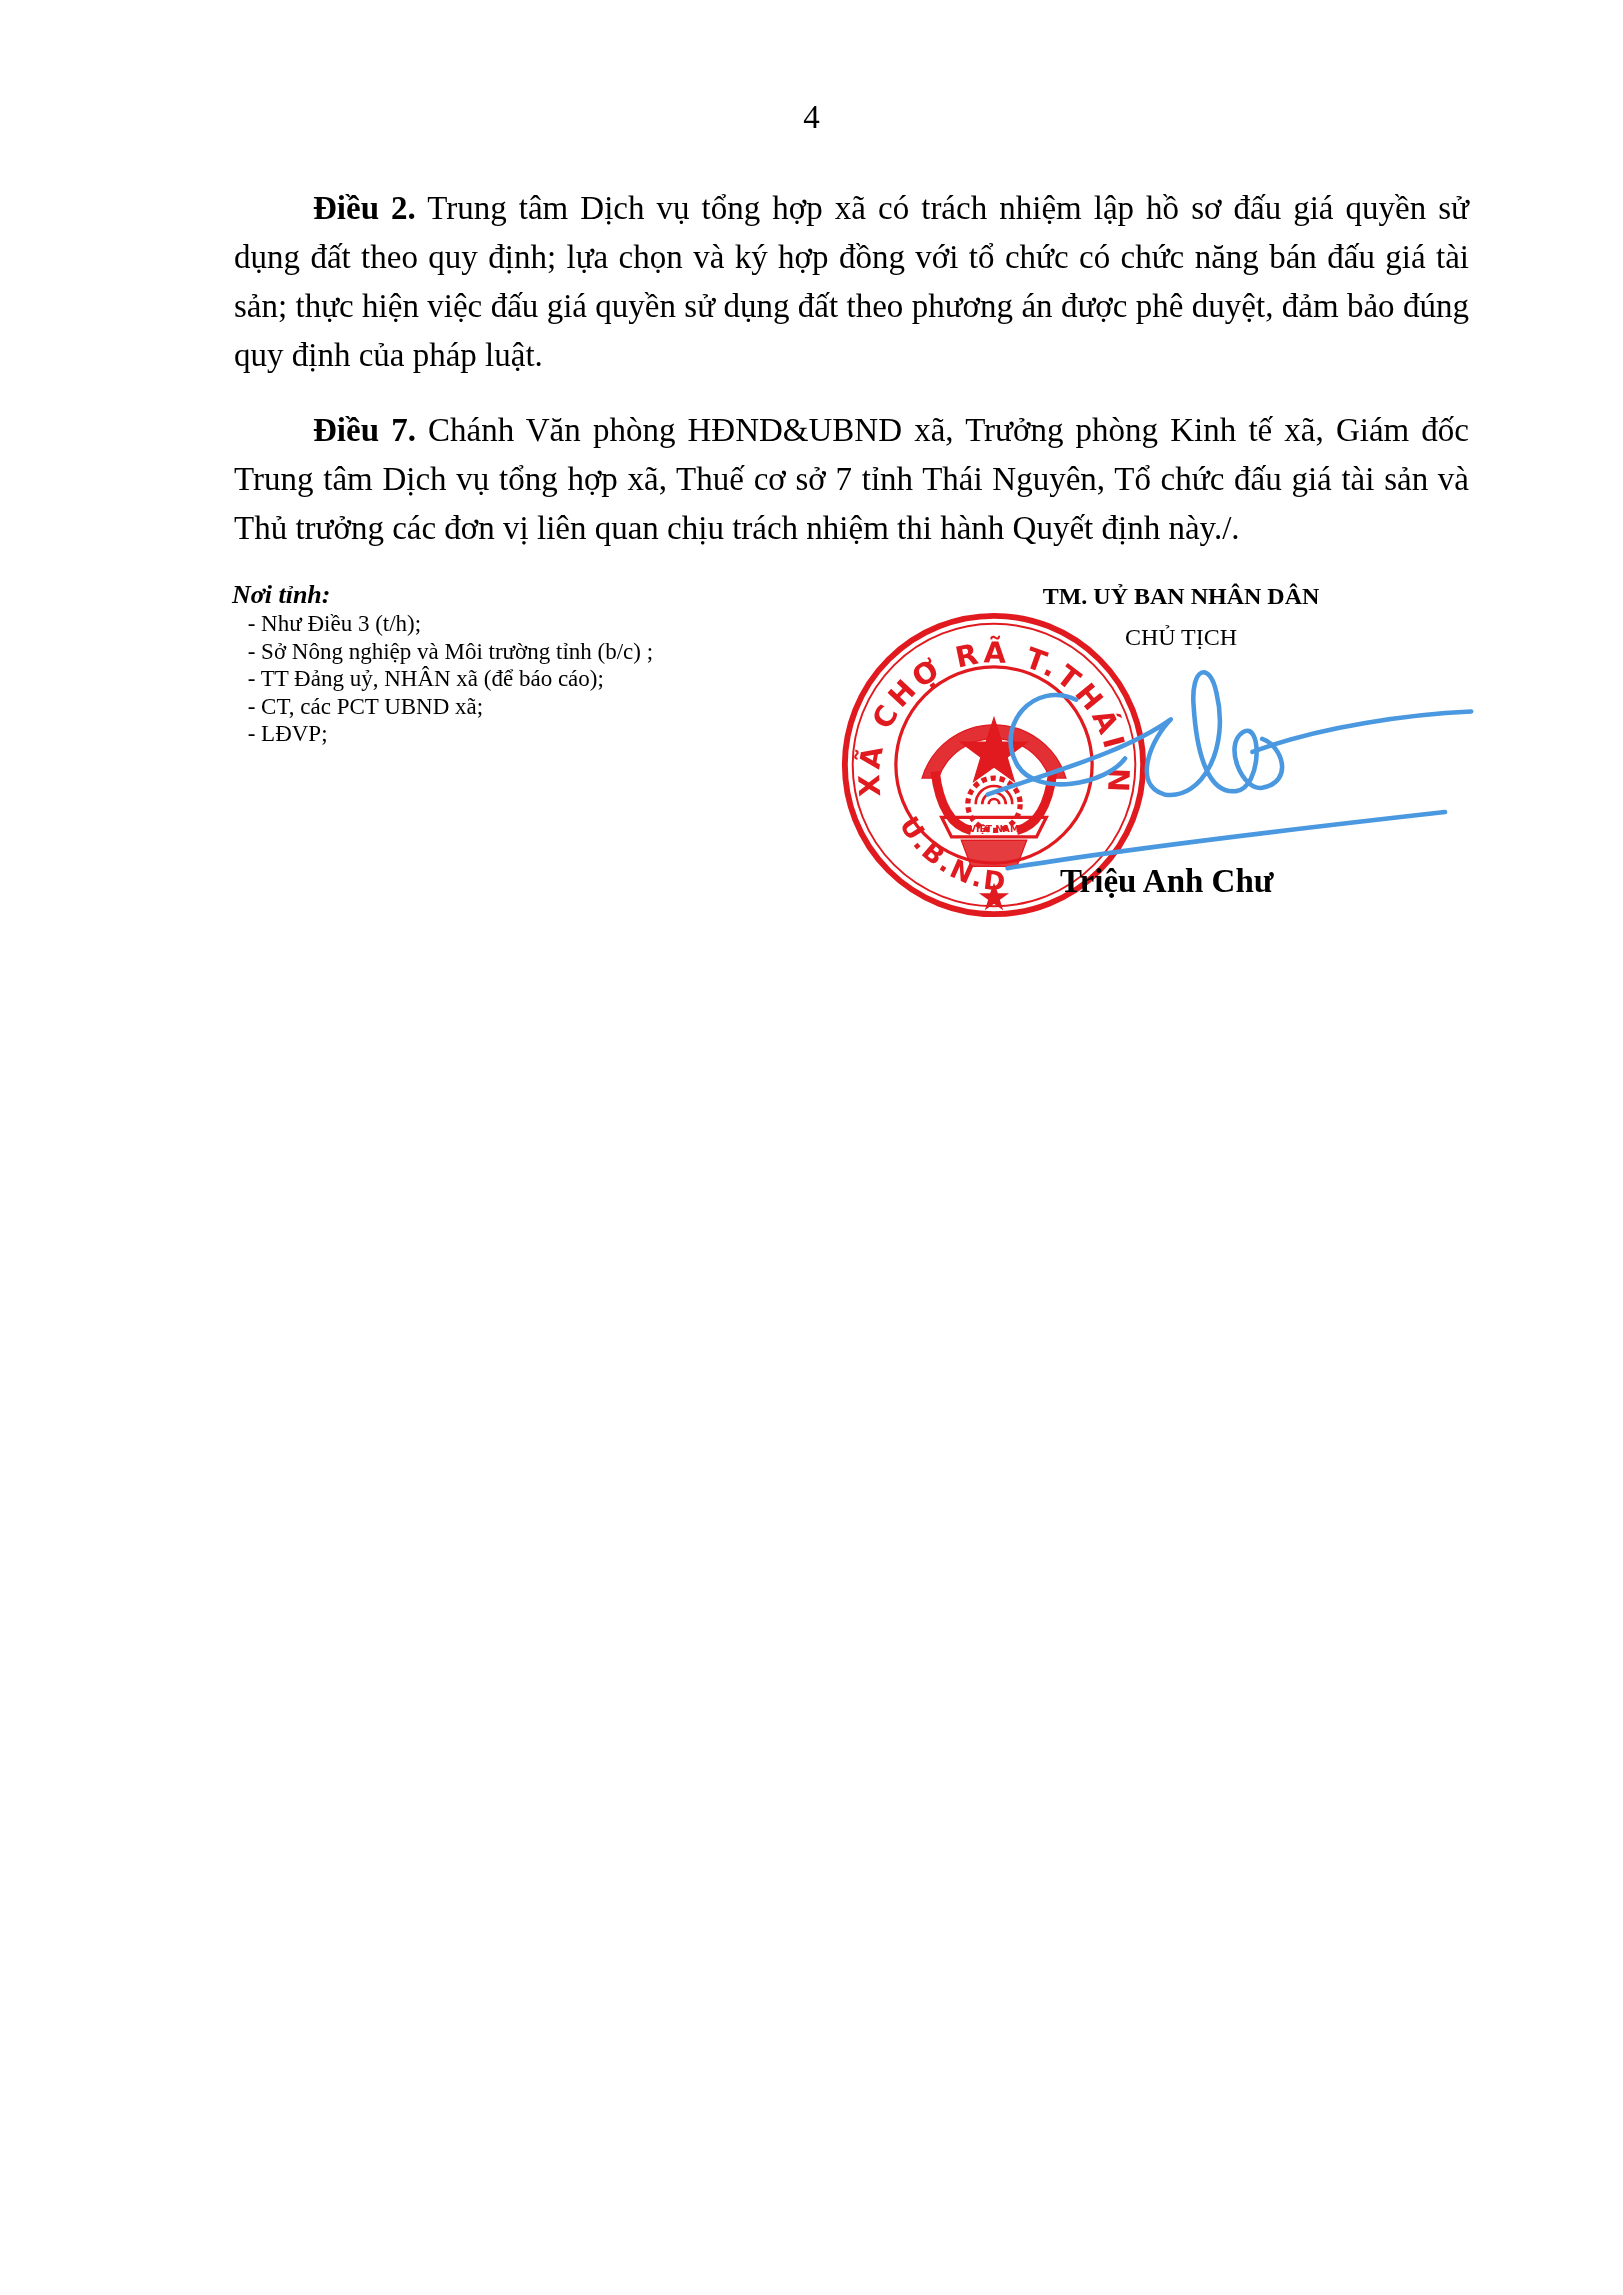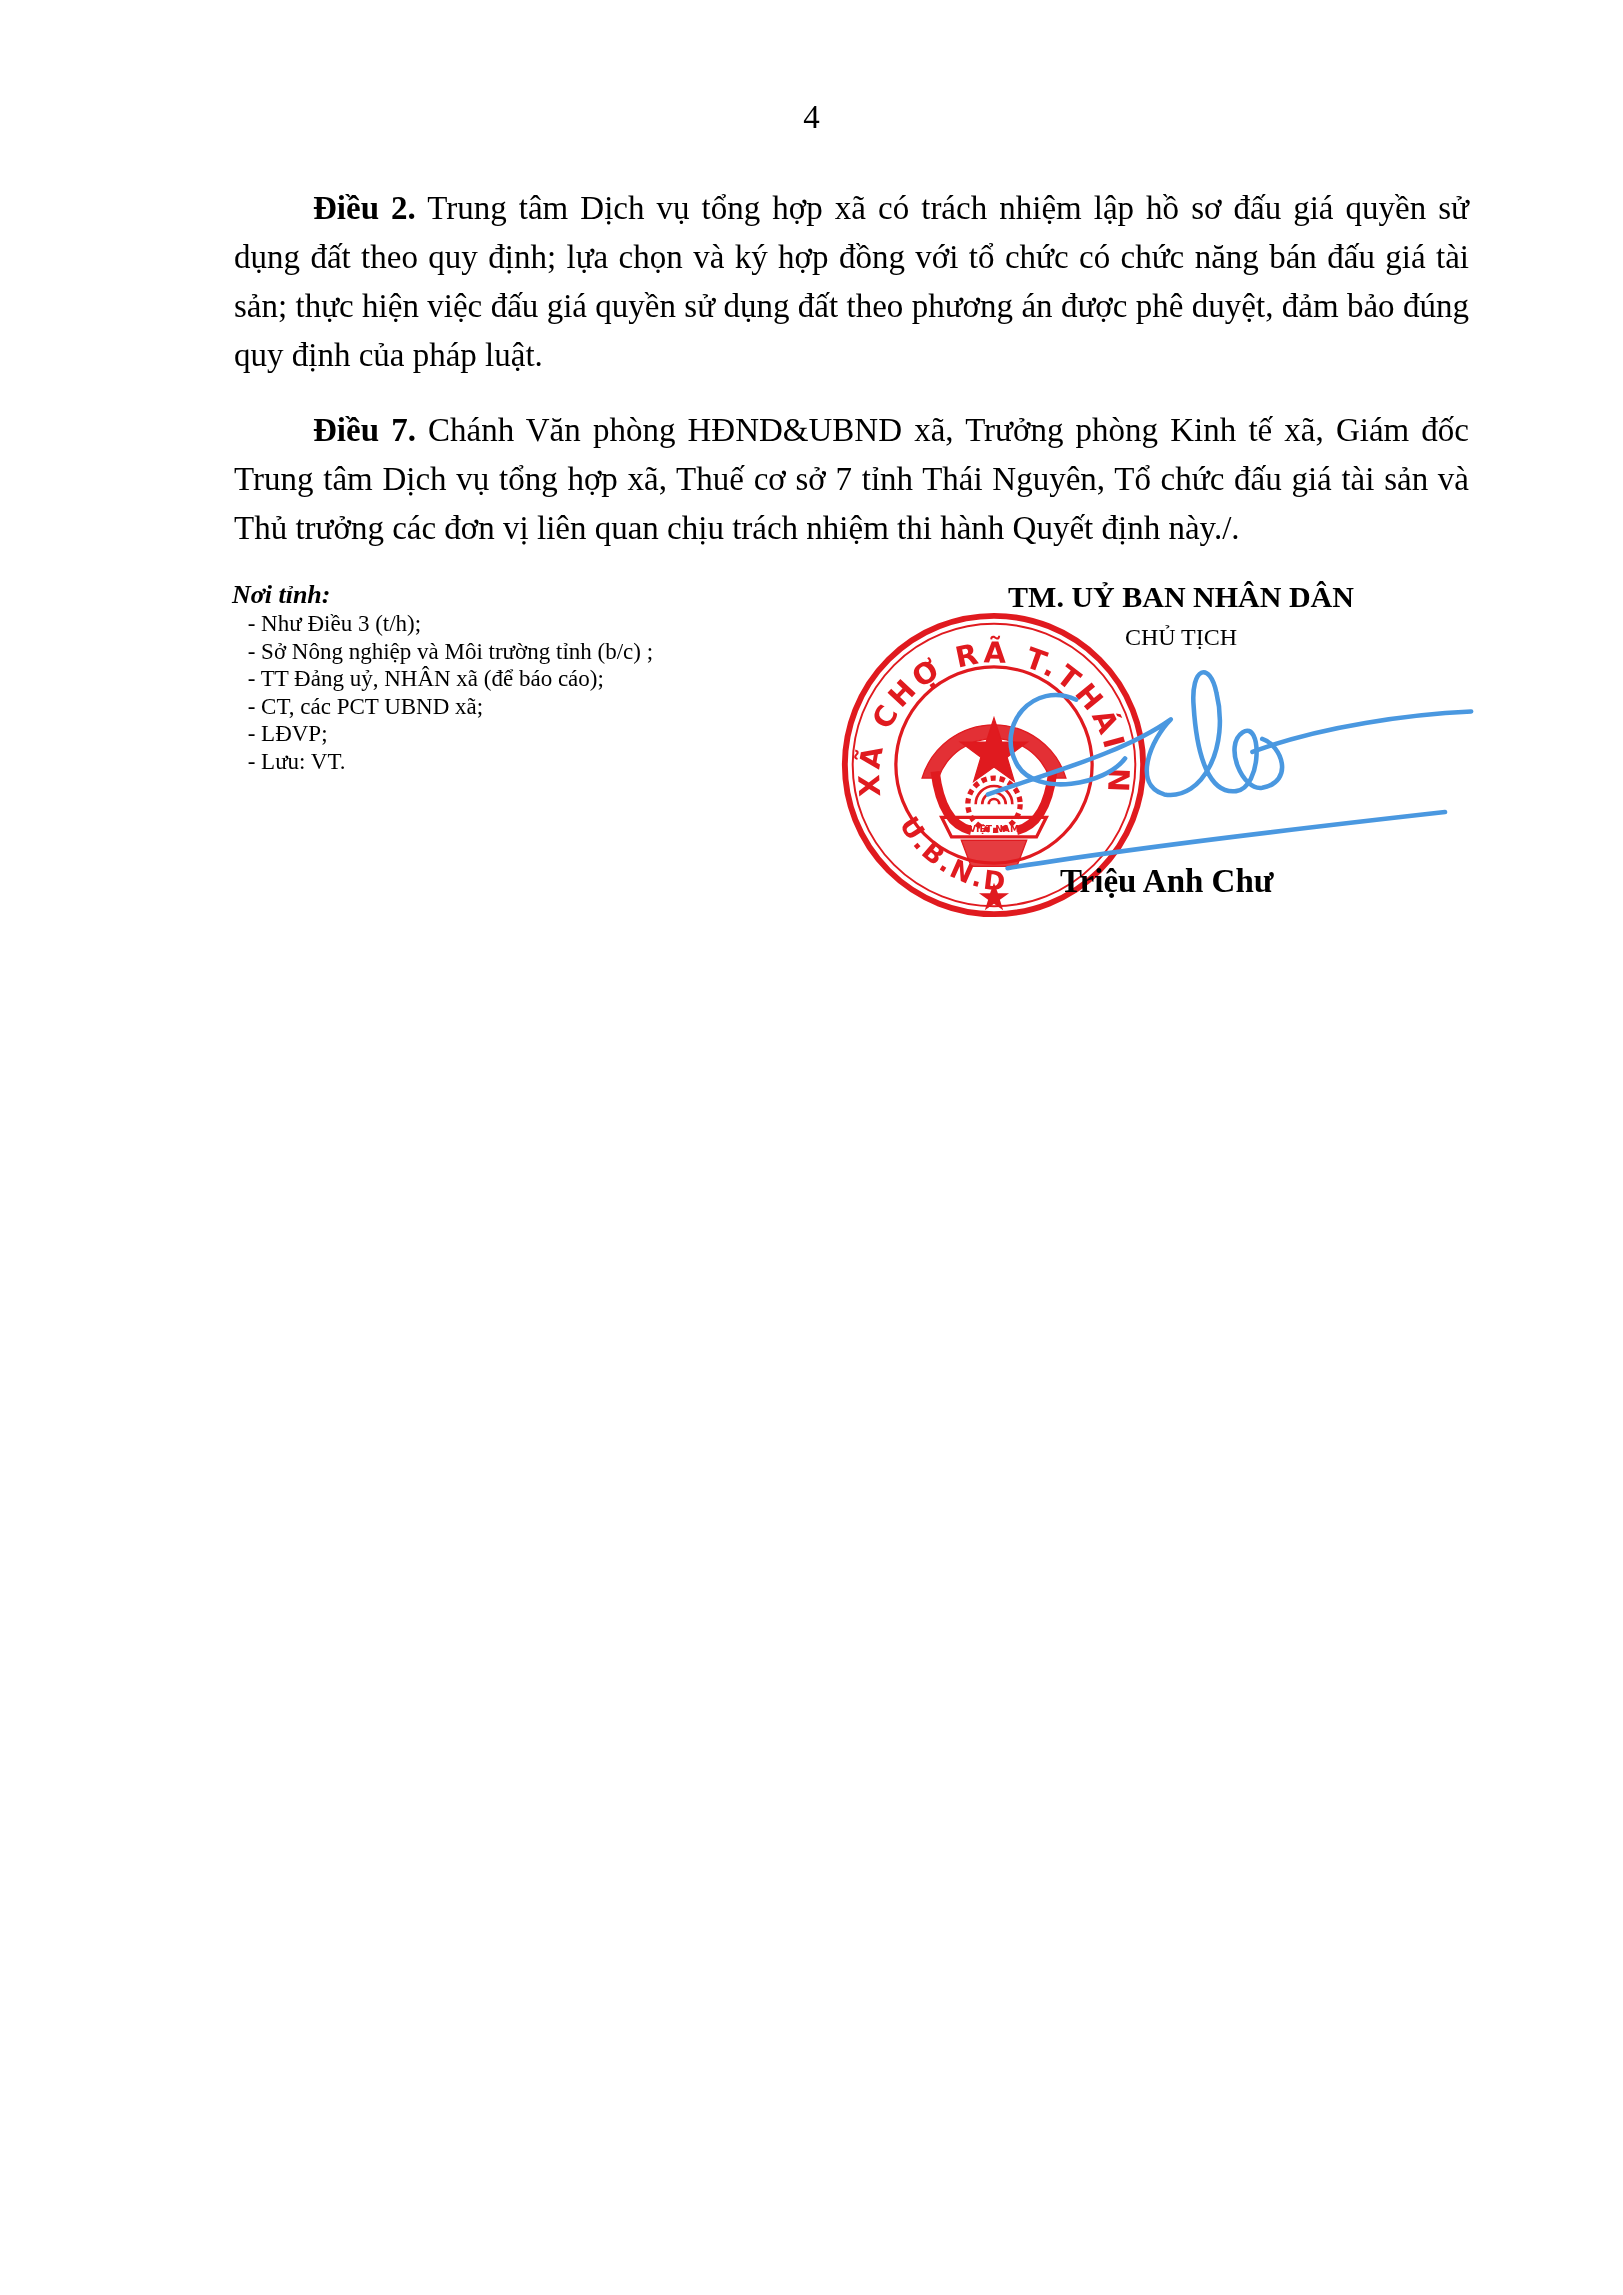--- a/index.html
+++ b/index.html
@@ -10,21 +10,21 @@
   .para { position: absolute; left: 234px; width: 1235px; font-size: 33px; line-height: 49px;
           text-align: justify; text-indent: 79px; }
   .para b { font-weight: bold; }
   #dieu2 { top: 184px; }
   #dieu3 { top: 406px; }
   .recipients { position: absolute; left: 232px; top: 579px; width: 589px; }
   .recipients .title { font-size: 26px; font-weight: bold; font-style: italic; line-height: 31px; }
   .recipients .sub { font-size: 23px; font-style: italic; line-height: 27.5px; padding-left: 15.7px; }
   .recipients .item { font-size: 23px; line-height: 27.5px; padding-left: 15.7px; }
   .sign-block { position: absolute; left: 903px; top: 576px; width: 556px; text-align: center; }
-  .sign-block .org { font-size: 30px; font-weight: bold; line-height: 41px; }
+  .sign-block .org { font-size: 24px; font-weight: bold; line-height: 41px; }
   .sign-block .role { font-size: 24px; font-weight: normal; line-height: 41px; }
   .signer-name { position: absolute; left: 1060px; top: 862px; font-size: 33px; font-weight: bold;
                  line-height: 39px; white-space: nowrap; }
   .stamp { position: absolute; left: 837px; top: 608px; width: 314px; height: 314px; }
   .signature { position: absolute; left: 955px; top: 654px; width: 523px; height: 222px; }
 </style>
 </head>
 <body>
 
 <div class="page-number">4</div>
@@ -33,21 +33,20 @@
 
 <div class="para" id="dieu3"><b>Điều 7.</b><span> Chánh Văn phòng HĐND&amp;UBND xã, Trưởng phòng Kinh tế xã,  Giám đốc Trung tâm Dịch vụ tổng hợp xã, Thuế cơ sở 7 tỉnh Thái Nguyên, Tổ chức đấu giá tài sản và Thủ trưởng các đơn vị liên quan chịu trách nhiệm thi hành Quyết định này./.</span></div>
 
 <div class="recipients">
   <div class="title">Nơi tỉnh:</div>
   <div class="item">- Như Điều 3 (t/h);</div>
   <div class="item">- Sở Nông nghiệp và Môi trường tỉnh (b/c) ;</div>
   <div class="item">- TT Đảng uỷ, NHÂN xã (để báo cáo);</div>
   <div class="item">- CT, các PCT UBND xã;</div>
   <div class="item">- LĐVP;</div>
-  <div class="item">- Lưu: VT.</div>
 </div>
 
 <div class="sign-block">
   <div class="org">TM. UỶ  BAN NHÂN DÂN</div>
   <div class="role">CHỦ TỊCH</div>
 </div>
 
 <svg class="stamp" viewBox="0 0 480 480">
   <defs>
     <path id="topArc" d="M 70 300 A 175 175 0 1 1 410 300"></path>

